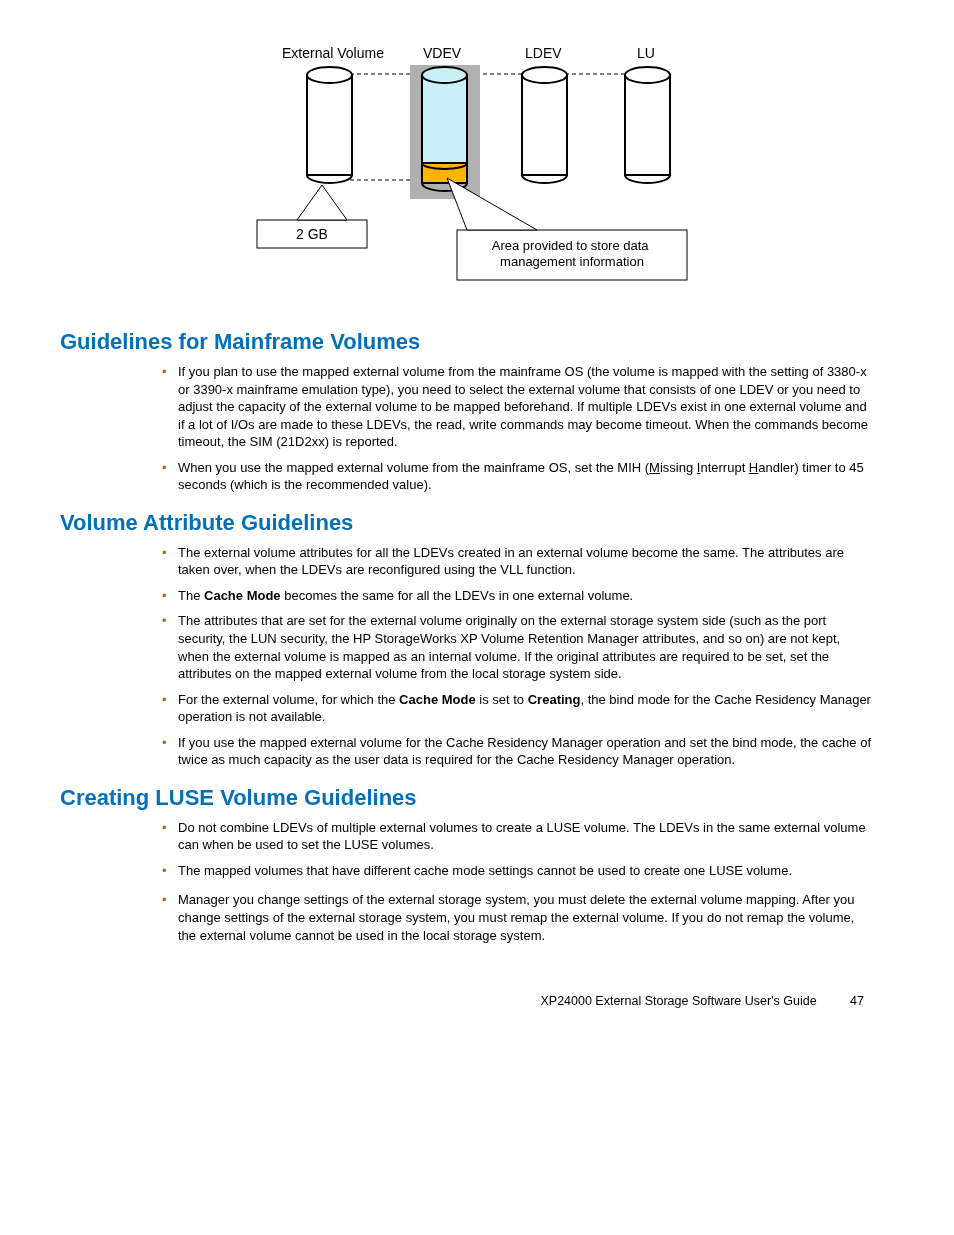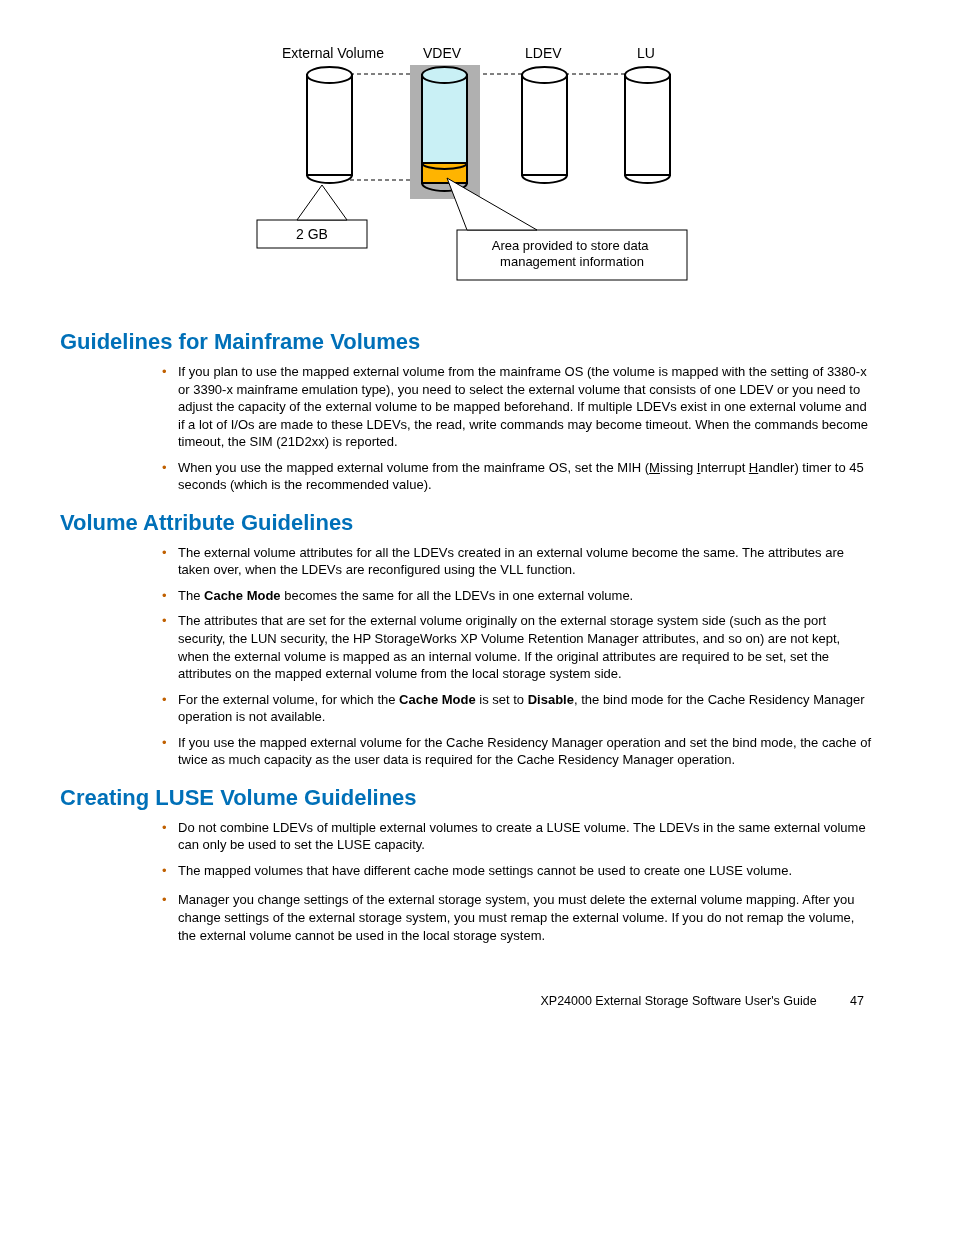--- a/index.html
+++ b/index.html
@@ -146,27 +146,27 @@
   <ul class="bullets">
       <li>If you plan to use the mapped external volume from the mainframe OS (the volume is mapped with the setting of 3380-x or 3390-x mainframe emulation type), you need to select the external volume that consists of one LDEV or you need to adjust the capacity of the external volume to be mapped beforehand. If multiple LDEVs exist in one external volume and if a lot of I/Os are made to these LDEVs, the read, write commands may become timeout. When the commands become timeout, the SIM (21D2xx) is reported.</li>
       <li>When you use the mapped external volume from the mainframe OS, set the MIH (<span class="under">M</span>issing <span class="under">I</span>nterrupt <span class="under">H</span>andler) timer to 45 seconds (which is the recommended value).</li>
     </ul>
 
   <h2 class="section">Volume Attribute Guidelines</h2>
   <ul class="bullets">
       <li>The external volume attributes for all the LDEVs created in an external volume become the same. The attributes are taken over, when the LDEVs are reconfigured using the VLL function.</li>
       <li>The <b>Cache Mode</b> becomes the same for all the LDEVs in one external volume.</li>
       <li>The attributes that are set for the external volume originally on the external storage system side (such as the port security, the LUN security, the HP StorageWorks XP Volume Retention Manager attributes, and so on) are not kept, when the external volume is mapped as an internal volume. If the original attributes are required to be set, set the attributes on the mapped external volume from the local storage system side.</li>
-      <li>For the external volume, for which the <b>Cache Mode</b> is set to <b>Disable</b>, the bind mode for the Cache Residency Manager operation is not available.</li>
+      <li>For the external volume, for which the <b>Cache Mode</b> is set to <b>Creating</b>, the bind mode for the Cache Residency Manager operation is not available.</li>
       <li>If you use the mapped external volume for the Cache Residency Manager operation and set the bind mode, the cache of twice as much capacity as the user data is required for the Cache Residency Manager operation.</li>
     </ul>
 
   <h2 class="section">Creating LUSE Volume Guidelines</h2>
   <ul class="bullets">
-      <li>Do not combine LDEVs of multiple external volumes to create a LUSE volume. The LDEVs in the same external volume can only be used to set the LUSE capacity.</li>
+      <li>Do not combine LDEVs of multiple external volumes to create a LUSE volume. The LDEVs in the same external volume can when be used to set the LUSE volumes.</li>
       <li>The mapped volumes that have different cache mode settings cannot be used to create one LUSE volume.</li>
     </ul>
 
   <ul class="bullets">
       <li>Manager you change settings of the external storage system, you must delete the external volume mapping. After you change settings of the external storage system, you must remap the external volume. If you do not remap the volume, the external volume cannot be used in the local storage system.</li>
     </ul>
 
   <div class="footer">
     <span>XP24000 External Storage Software User's Guide</span>
     <span class="pg">47</span>

